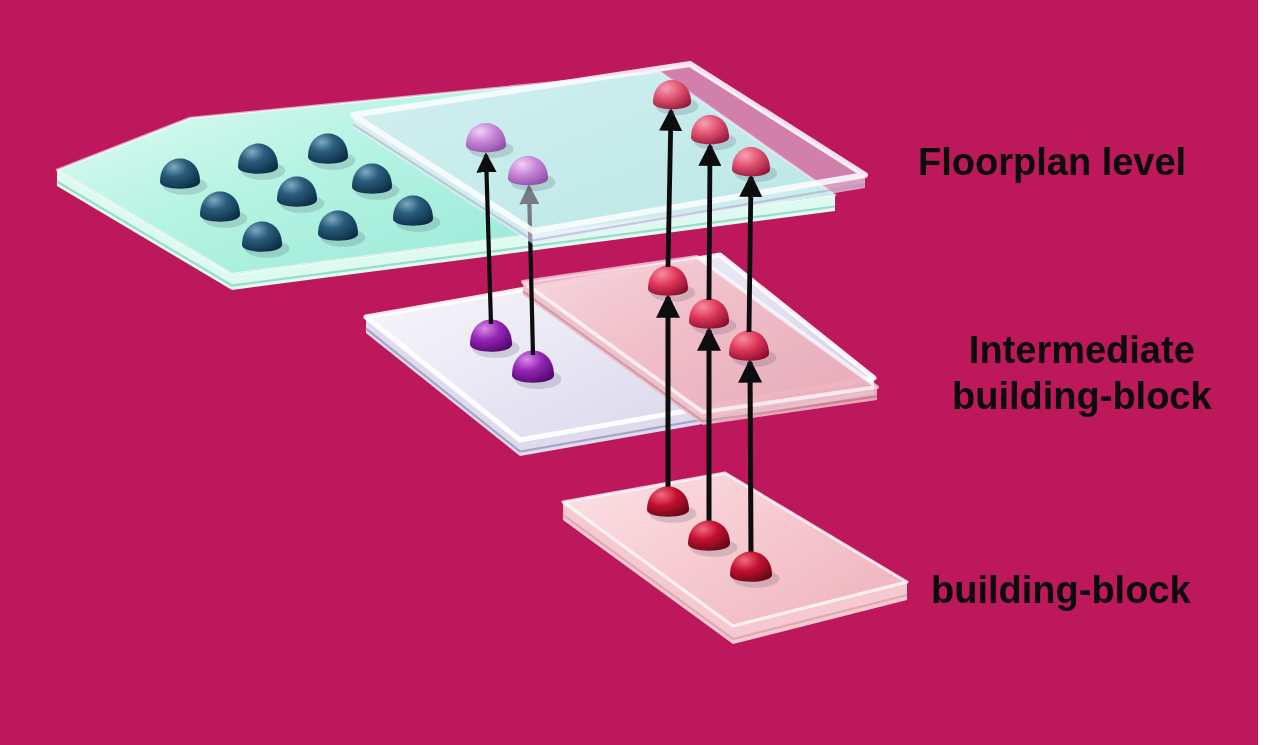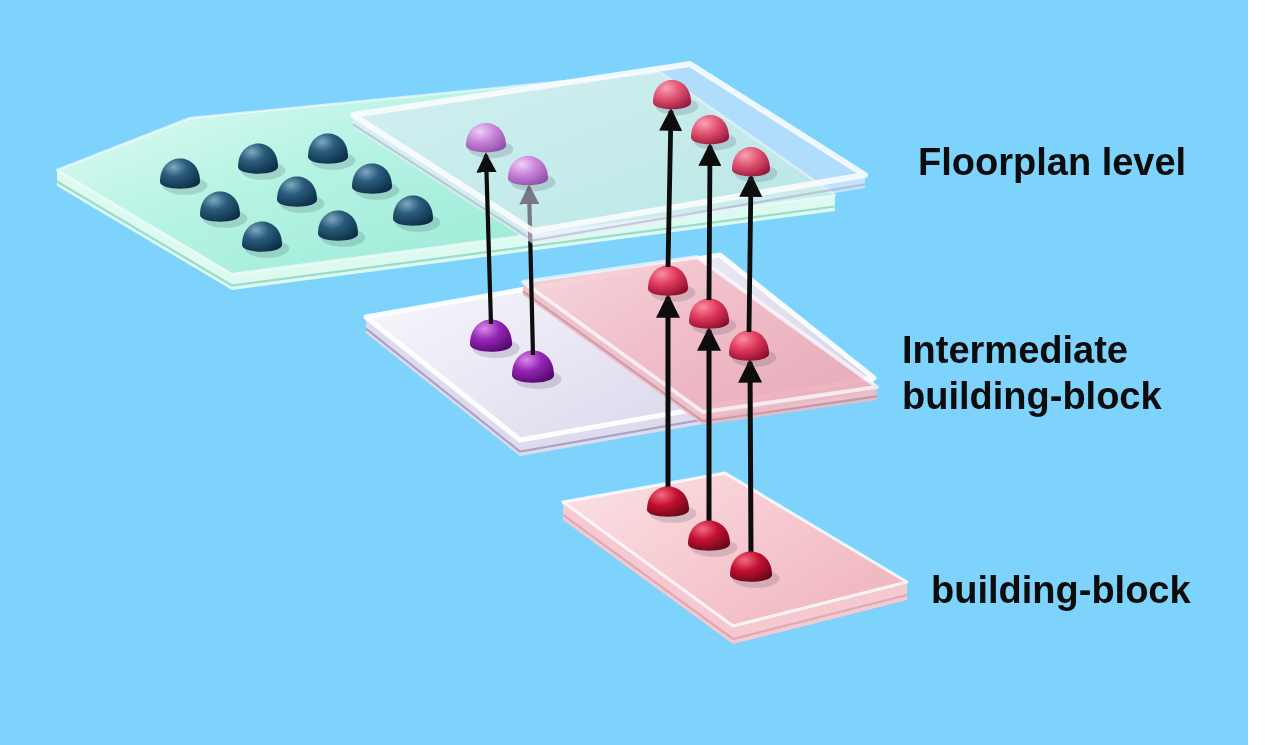--- a/index.html
+++ b/index.html
@@ -1,35 +1,36 @@
 <!DOCTYPE html>
 <html><head>
 <meta charset="utf-8">
 <style>
   html,body{margin:0;padding:0;background:#ffffff;}
   .stage{
     position:relative;
     width:1248px;height:745px;
-    background:#7dd3fc;
+    background:#be185d;
     overflow:hidden;
     font-family:"Liberation Sans",sans-serif;
+    padding-left:10px;
   }
   .stage svg{position:absolute;left:0;top:0;}
   .lvl-label{
     position:absolute;
     font-weight:bold;
     font-size:38px;
     line-height:46px;
     color:#0c0c0c;
     white-space:nowrap;
     letter-spacing:0;
   }
   .lvl-label span{display:block;}
   #lab-floorplan{left:918px;top:139px;}
-  #lab-intermediate{left:902px;top:327px;}
+  #lab-intermediate{left:952px;top:327px;text-align:center;}
   #lab-lowest{left:931px;top:567px;}
 </style>
 </head>
 <body>
 
 <div class="stage">
   <svg width="1282" height="745" viewBox="0 0 1282 745" aria-hidden="true">
       <defs>
         <linearGradient id="gTeal" x1="0%" y1="0%" x2="95%" y2="65%">
           <stop offset="0" stop-color="#eafdf7"></stop>

